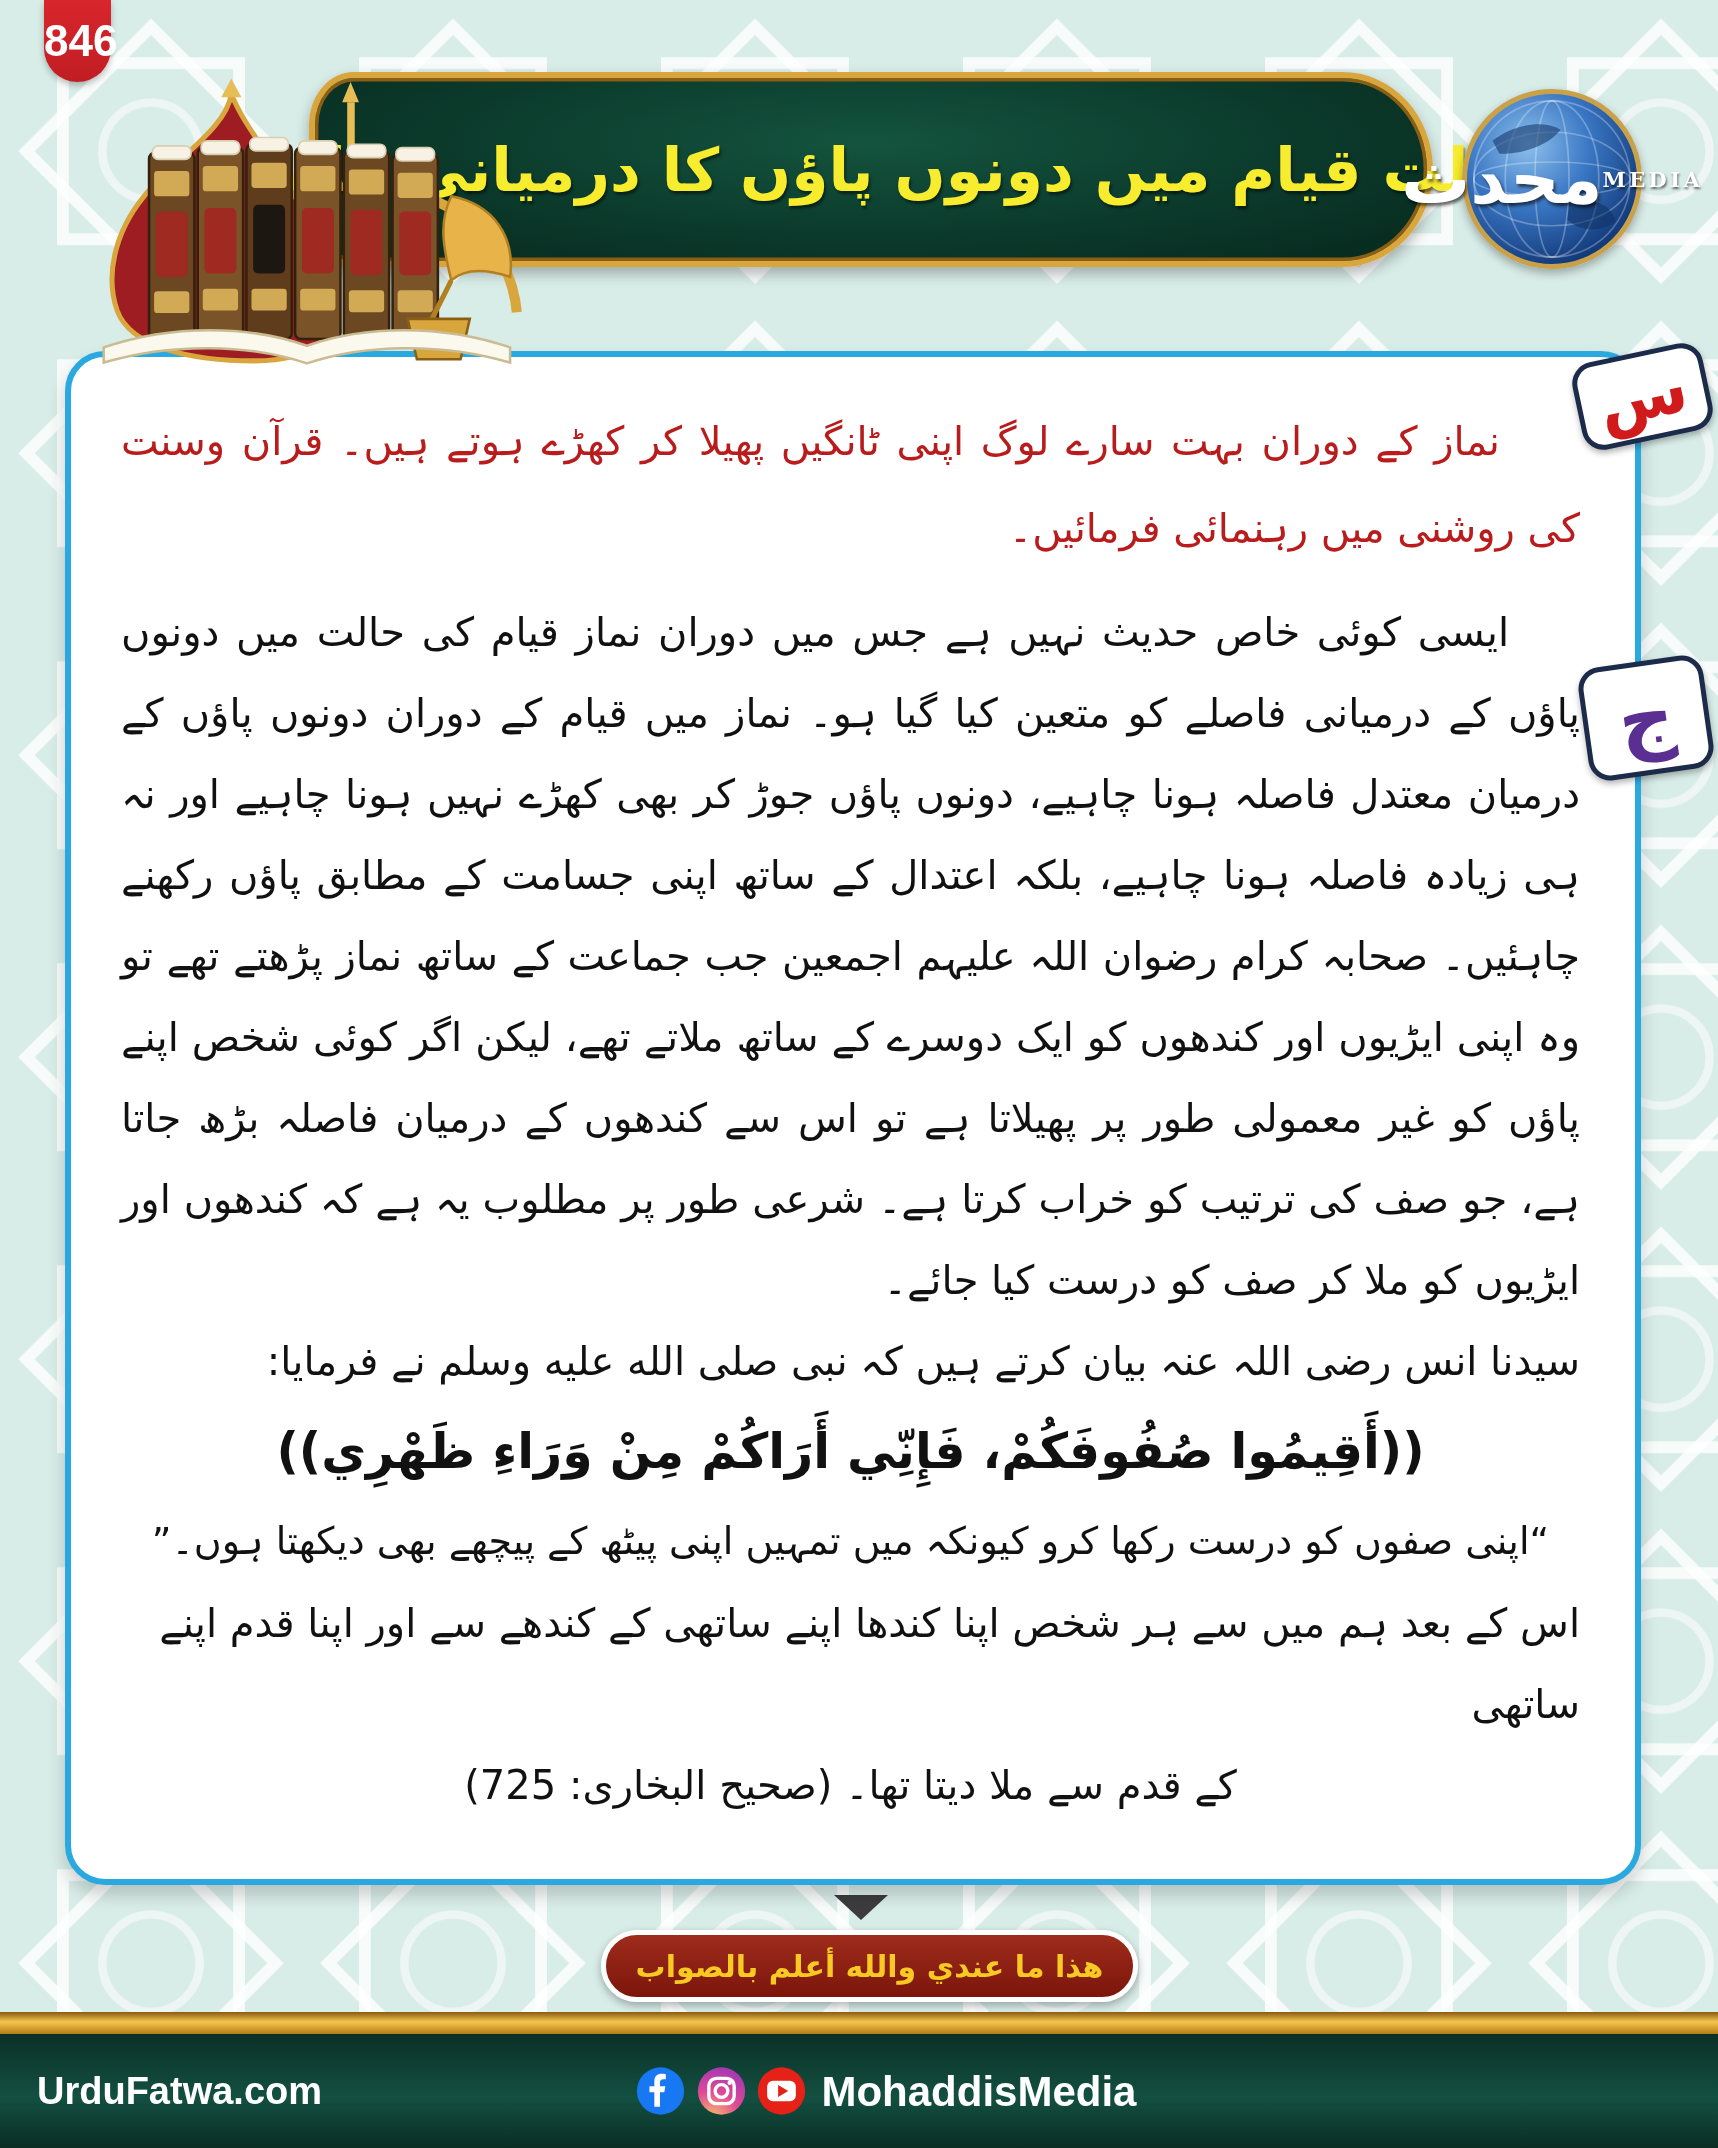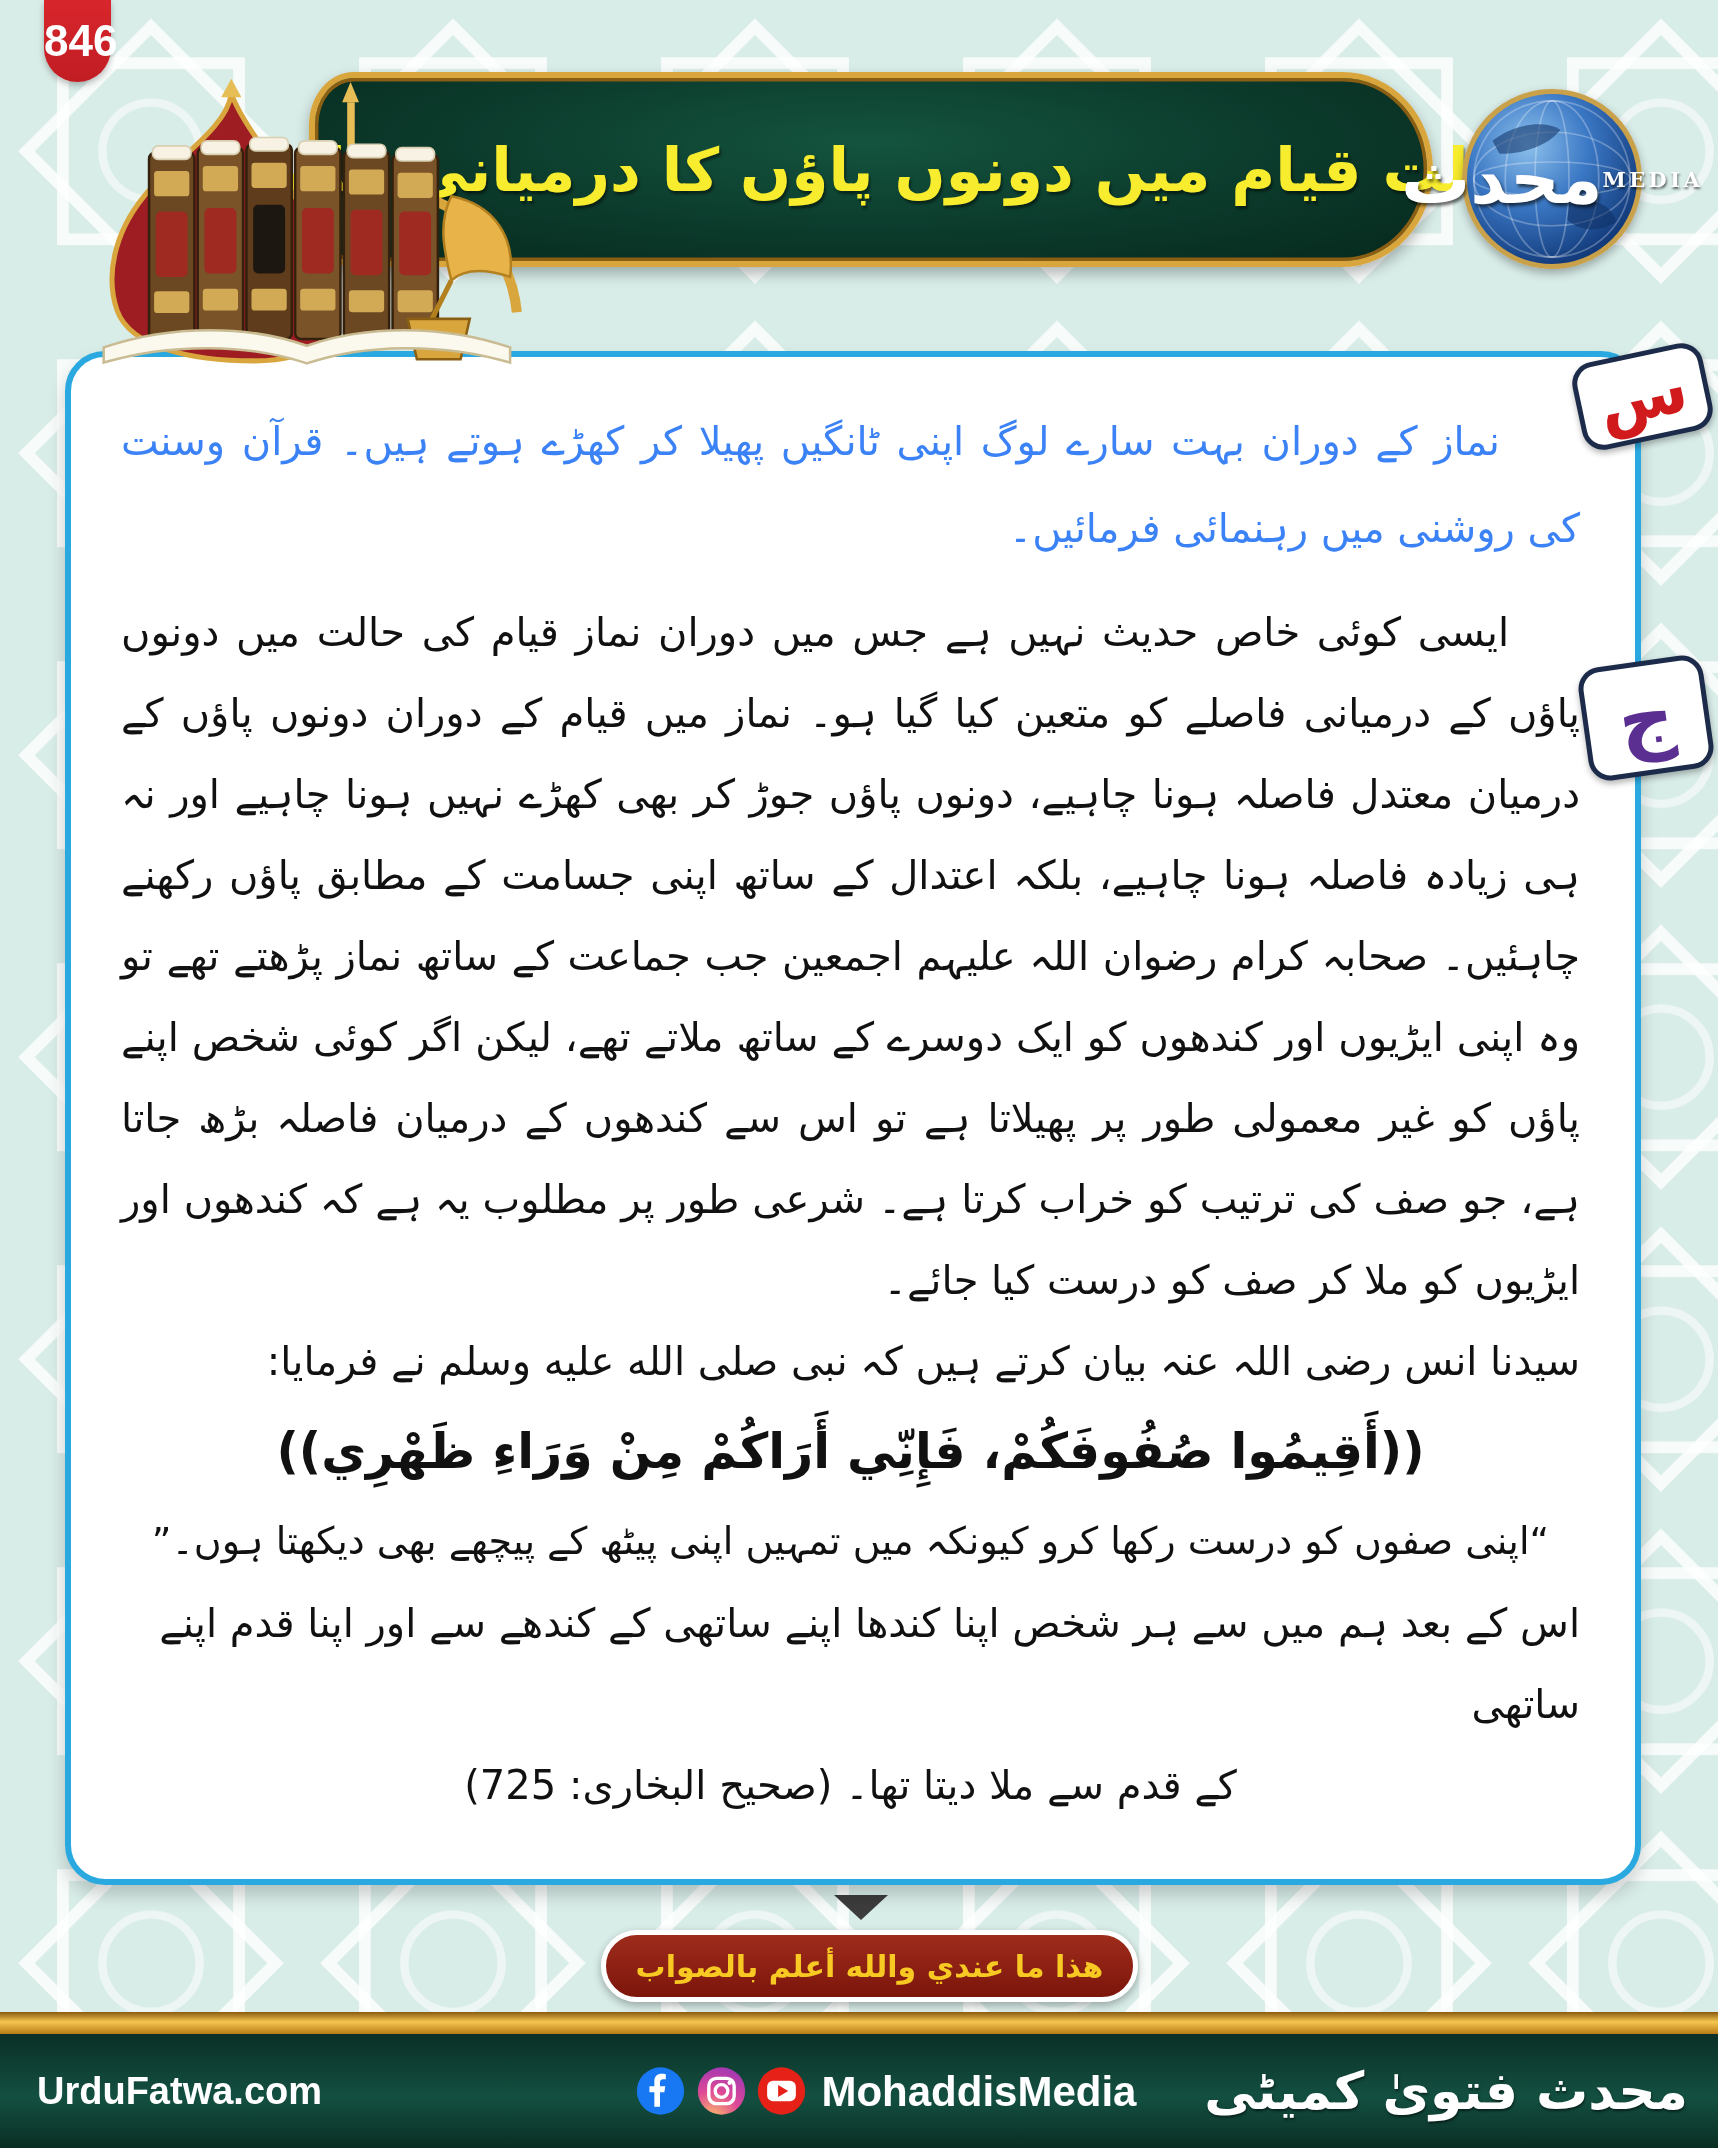--- a/index.html
+++ b/index.html
@@ -64,21 +64,21 @@
     border-radius:40px;
     z-index:1;
     box-shadow:0 10px 17px rgba(0,0,0,.18);
   }
   .panel-inner {
     position:absolute; left:50px; right:55px; top:34px; bottom:22px;
     direction:rtl;
     color:#111;
   }
   .question-text {
-    color:#3b82f6; font-size:40px; line-height:87px;
+    color:#b91c1c; font-size:40px; line-height:87px;
     text-align:justify; text-indent:80px; margin-top:6.7px;
   }
   .answer-body {
     font-size:40px; line-height:81px;
     text-align:justify; text-indent:71px; margin-top:20px;
   }
   .narrator-line { font-size:40px; line-height:81px; text-align:right; }
   .hadith-arabic { font-size:49px; font-weight:bold; line-height:94px; text-align:center; margin-top:3.4px; }
   .hadith-translation { font-size:38px; line-height:84px; text-align:center; }
   .closing-line { font-size:40px; line-height:81px; text-align:right; }
@@ -292,15 +292,14 @@
       <circle cx="38.7" cy="19.3" r="2.6" fill="#ffffff"></circle>
     </svg>
     <svg width="49" height="49" viewBox="0 0 58 58">
       <circle cx="29" cy="29" r="28" fill="#e62117"></circle>
       <rect x="12" y="17" width="34" height="24" rx="7" fill="#ffffff"></rect>
       <path d="M25 22 l12 7 -12 7 Z" fill="#e62117"></path>
     </svg>
     <div class="footer-handle">MohaddisMedia</div>
   </div>
 
-  <div class="footer-committee">محدث فتویٰ کمیٹی</div>
 </div>
 
 
 </body></html>

